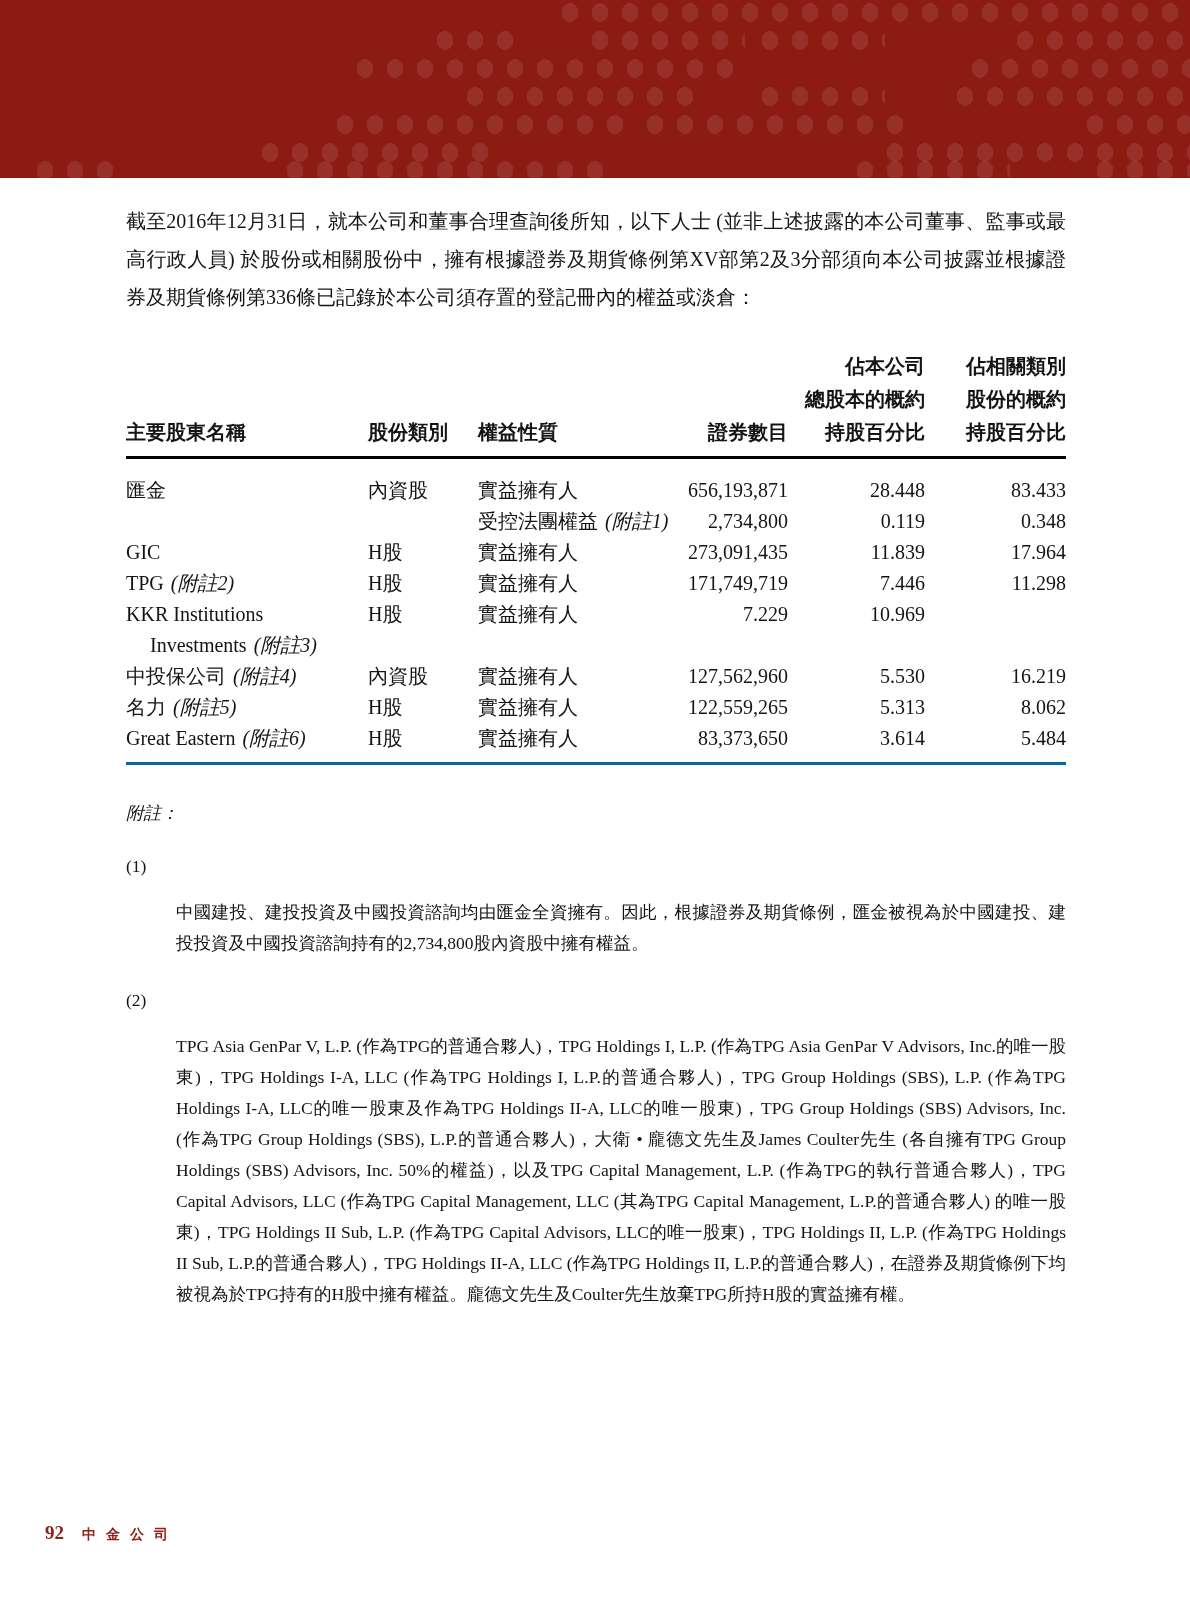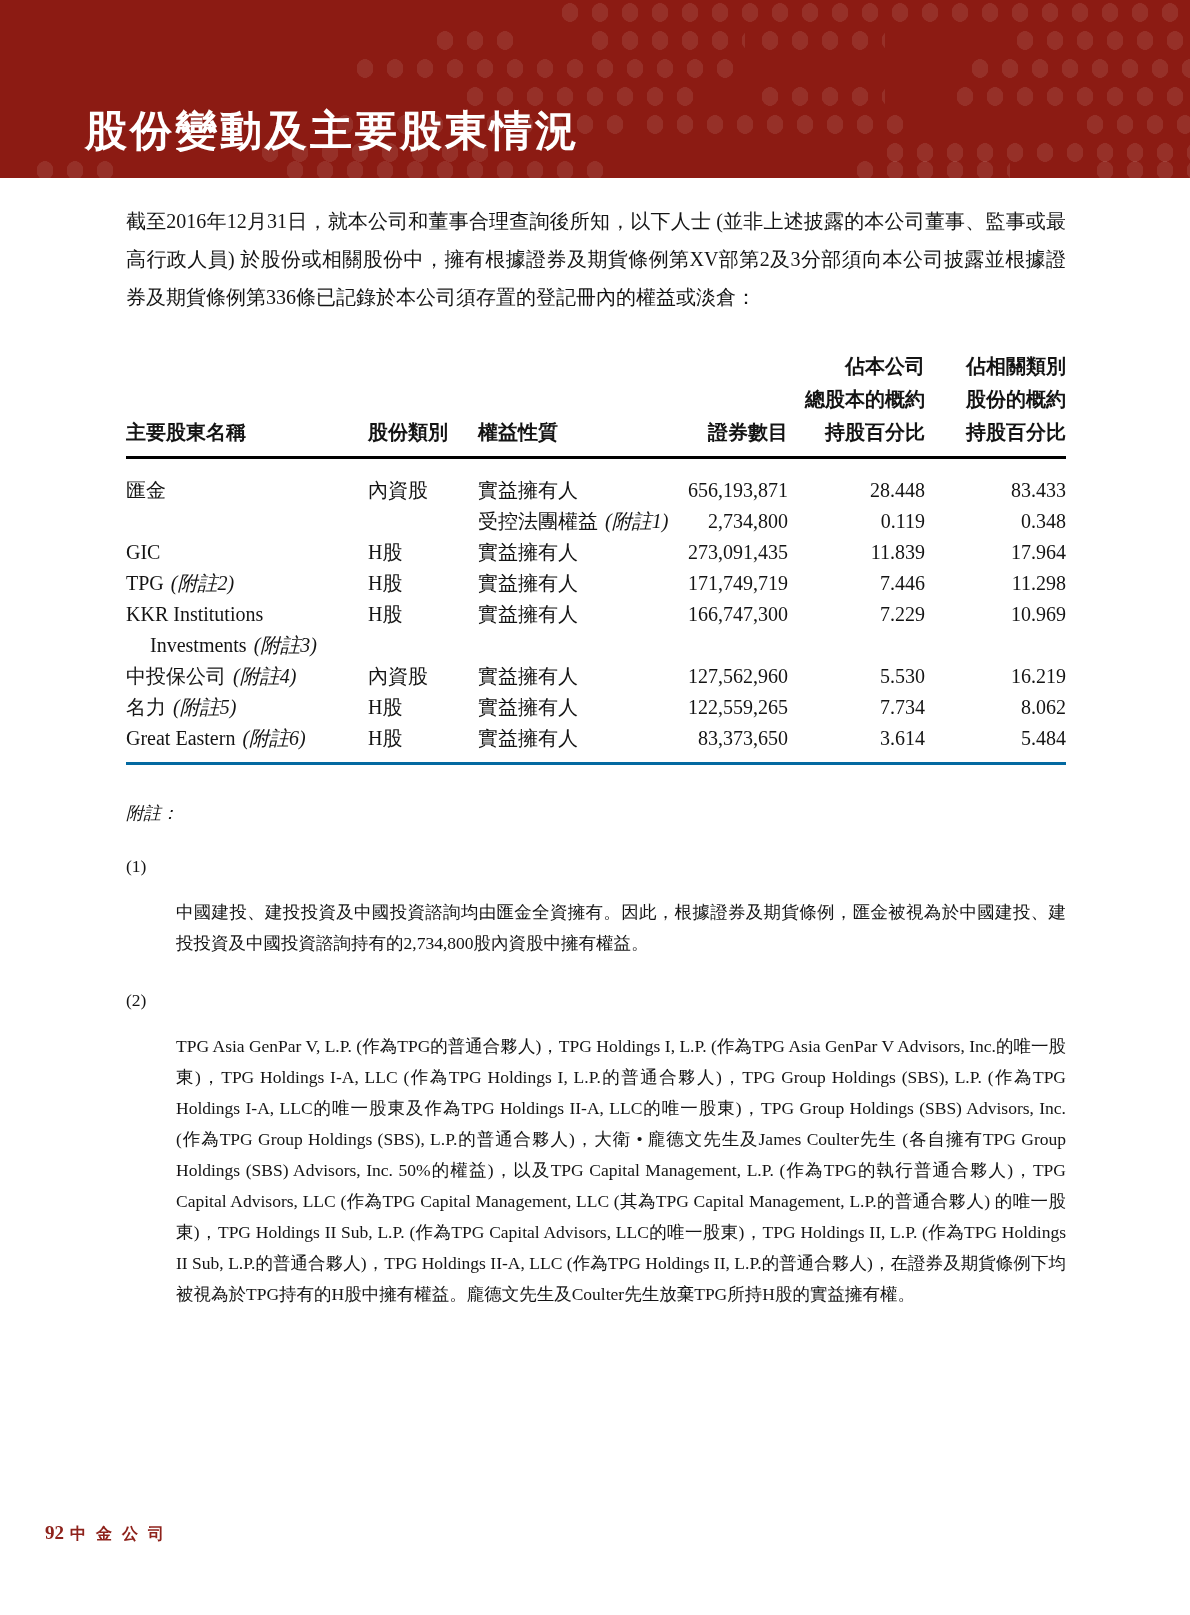--- a/index.html
+++ b/index.html
@@ -34,21 +34,21 @@
   .nref{font-style:italic;margin-left:7px;}
   .name2{padding-left:24px;}
   
   .notes-label{margin-top:36px;font-size:17.5px;font-style:italic;}
   .note{display:flex;margin-top:26px;font-size:17.5px;line-height:31px;}
   .note .nnum{flex:0 0 50px;}
   .note .ntext{flex:1;text-align:justify;margin-top:46px;}
   
   .footer{position:absolute;left:45px;top:1522px;color:#8e221b;font-weight:bold;white-space:nowrap;}
   .pageno{font-size:19px;}
-  .company{font-size:16px;margin-left:6px;letter-spacing:10px;}
+  .company{font-size:14px;margin-left:18px;letter-spacing:10px;}
 </style>
 </head>
 <body>
 
 <div class="page">
 
   <div class="banner">
     <div class="dots" style="left:555px;top:2px;width:635px;"></div>
     <div class="dots" style="left:430px;top:30px;width:85px;"></div>
     <div class="dots" style="left:585px;top:30px;width:160px;"></div>
@@ -61,21 +61,20 @@
     <div class="dots" style="left:950px;top:86px;width:240px;"></div>
     <div class="dots" style="left:330px;top:114px;width:295px;"></div>
     <div class="dots" style="left:640px;top:114px;width:265px;"></div>
     <div class="dots" style="left:1080px;top:114px;width:110px;"></div>
     <div class="dots" style="left:255px;top:142px;width:240px;"></div>
     <div class="dots" style="left:880px;top:142px;width:310px;"></div>
     <div class="dots" style="left:30px;top:160px;width:95px;"></div>
     <div class="dots" style="left:280px;top:160px;width:325px;"></div>
     <div class="dots" style="left:850px;top:160px;width:160px;"></div>
     <div class="dots" style="left:1090px;top:160px;width:100px;"></div>
-    <div class="banner-title">股份變動及主要股東情況</div>
   </div>
 
   <div class="content">
 
 
     <div class="intro">截至2016年12月31日，就本公司和董事合理查詢後所知，以下人士 (並非上述披露的本公司董事、監事或最高行政人員) 於股份或相關股份中，擁有根據證券及期貨條例第XV部第2及3分部須向本公司披露並根據證券及期貨條例第336條已記錄於本公司須存置的登記冊內的權益或淡倉：</div>
 
     <div class="shtable">
 
       <div class="grid thead">
@@ -133,40 +132,39 @@
           <div class="c r">11.298</div>
         </div>
 
         <div class="grid trow">
           <div class="c">
             <div><span>KKR Institutions</span></div>
             <div class="name2"><span>Investments</span><i class="nref">(附註3)</i></div>
           </div>
           <div class="c">H股</div>
           <div class="c"><span>實益擁有人</span></div>
-          <div class="c r">166,747,300</div>
           <div class="c r">7.229</div>
           <div class="c r">10.969</div>
         </div>
 
         <div class="grid trow">
           <div class="c"><span>中投保公司</span><i class="nref">(附註4)</i></div>
           <div class="c">內資股</div>
           <div class="c"><span>實益擁有人</span></div>
           <div class="c r">127,562,960</div>
           <div class="c r">5.530</div>
           <div class="c r">16.219</div>
         </div>
 
         <div class="grid trow">
           <div class="c"><span>名力</span><i class="nref">(附註5)</i></div>
           <div class="c">H股</div>
           <div class="c"><span>實益擁有人</span></div>
           <div class="c r">122,559,265</div>
-          <div class="c r">7.734</div>
+          <div class="c r">5.313</div>
           <div class="c r">8.062</div>
         </div>
 
         <div class="grid trow">
           <div class="c"><span>Great Eastern</span><i class="nref">(附註6)</i></div>
           <div class="c">H股</div>
           <div class="c"><span>實益擁有人</span></div>
           <div class="c r">83,373,650</div>
           <div class="c r">3.614</div>
           <div class="c r">5.484</div>

